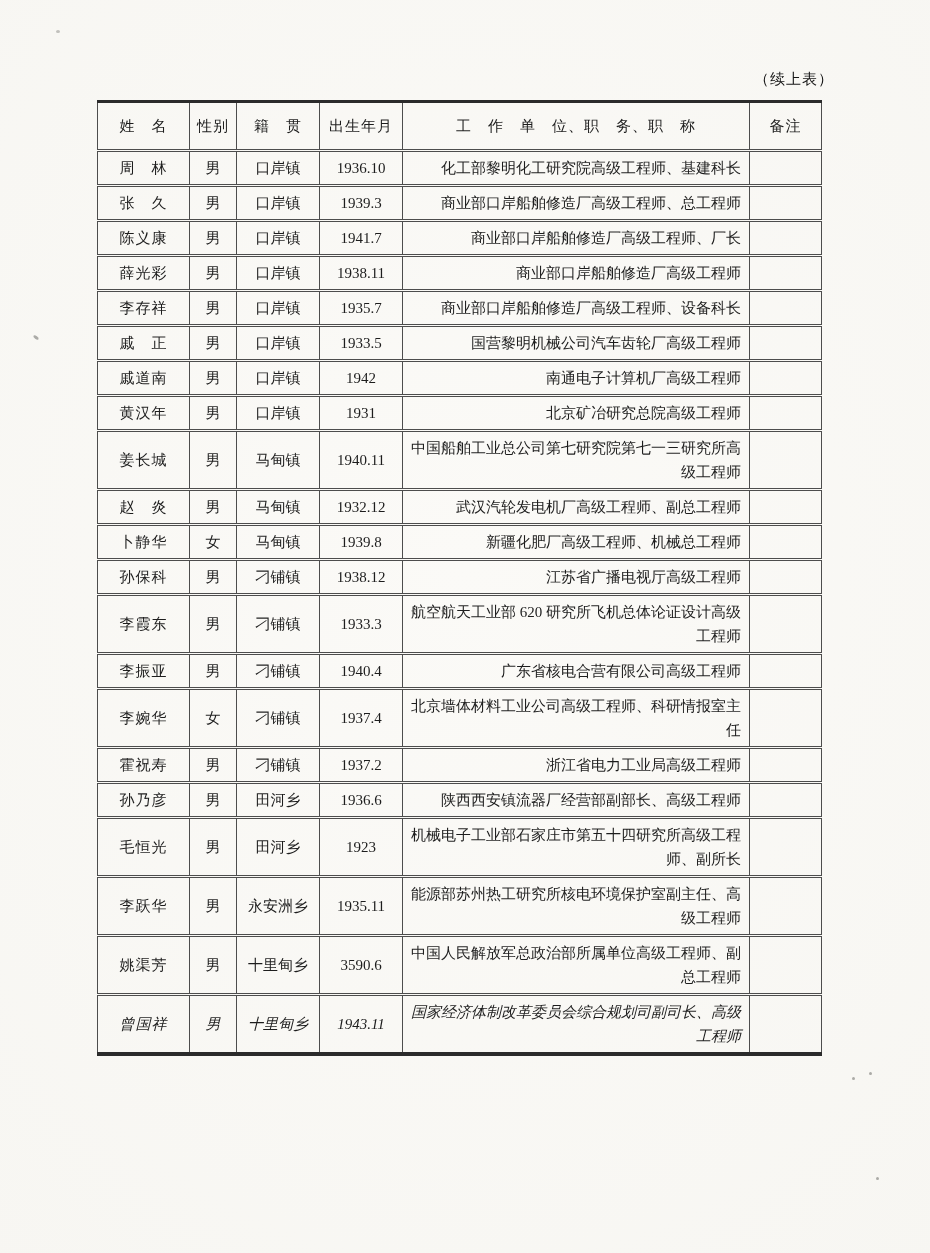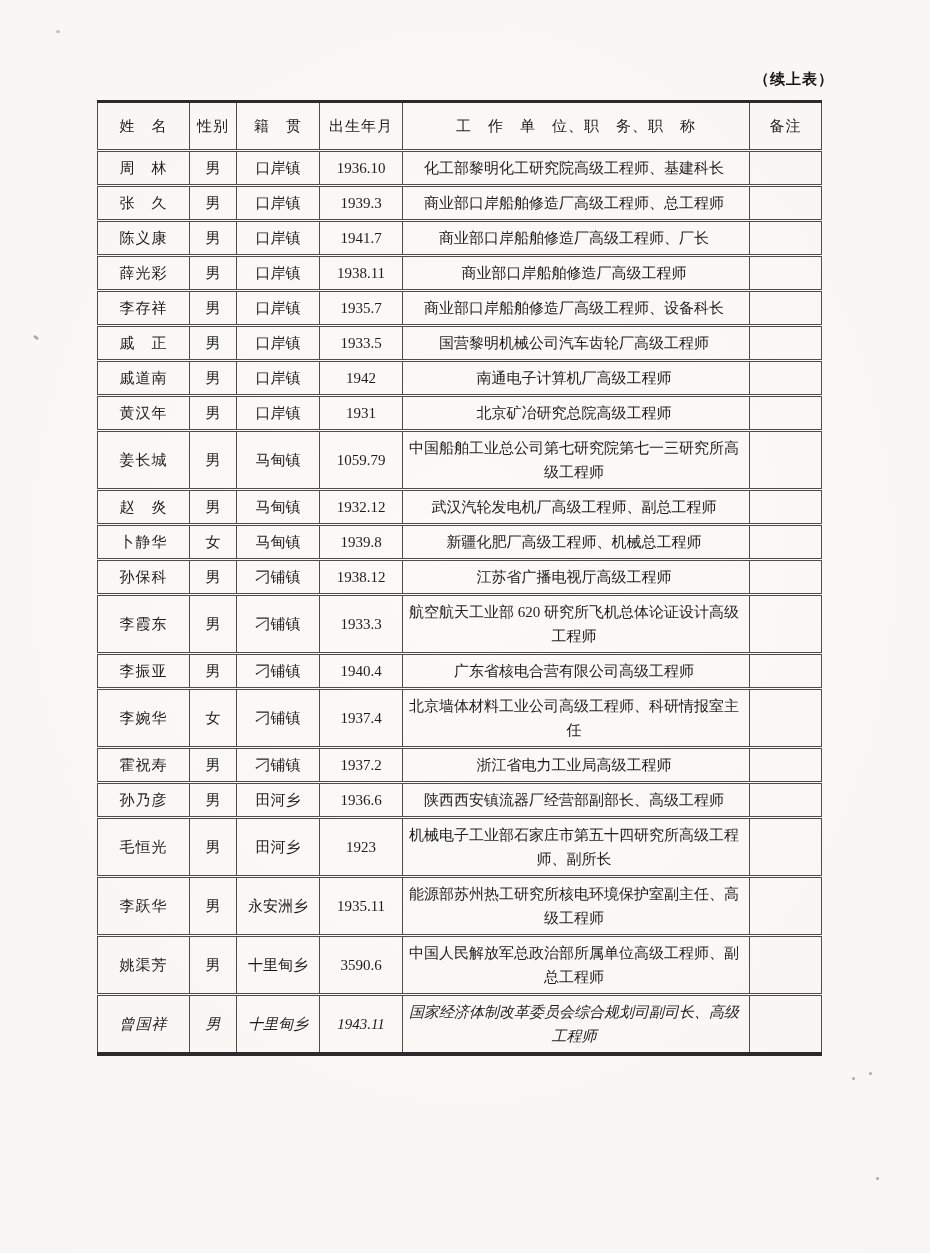--- a/index.html
+++ b/index.html
@@ -12,21 +12,21 @@
   body{
     width:930px;height:1253px;position:relative;overflow:hidden;
     font-family:"Liberation Serif","DejaVu Serif",serif;
     color:var(--ink);
     background:
       radial-gradient(ellipse 130% 120% at 50% 45%, #fbfaf7 0%, #f7f6f2 62%, #ecebe6 100%);
   }
   .page{position:absolute;inset:0;}
   .note{
     position:absolute;top:70px;right:96px;
-    font-size:15px;font-weight:bold;letter-spacing:1px;
+    font-size:15px;font-weight:normal;letter-spacing:1px;
     color:#141414;
   }
   table.roster{
     position:absolute;left:97px;top:100px;width:724px;
     border-collapse:collapse;table-layout:fixed;
     font-size:15px;
     border-left:1px solid var(--rule);
     border-right:1px solid var(--rule);
     border-top:3px solid var(--edge);
     border-bottom:4px solid var(--edge);
@@ -37,21 +37,21 @@
     border-left:1px solid var(--rule);
     padding:4px 6px;
     line-height:24px;
     text-align:center;
     vertical-align:middle;
     font-weight:normal;
     word-break:break-all;
   }
   .roster th:first-child,.roster td:first-child{border-left:none;}
   .roster th{padding-top:11px;padding-bottom:11px;letter-spacing:1px;}
-  .roster td.c-work{text-align:center;padding-left:4px;padding-right:8px;}
+  .roster td.c-work{text-align:right;padding-left:4px;padding-right:8px;}
   .roster td.c-name{letter-spacing:1px;}
   .speck{position:absolute;background:#8a8a86;border-radius:50%;opacity:.7;}
   .s1{left:33px;top:336px;width:6px;height:3px;transform:rotate(35deg);}
   .s2{left:852px;top:1077px;width:3px;height:3px;}
   .s3{left:869px;top:1072px;width:3px;height:3px;}
   .s4{left:876px;top:1177px;width:3px;height:3px;}
   .s5{left:56px;top:30px;width:4px;height:3px;opacity:.5;}
 </style>
 </head>
 <body>
@@ -141,21 +141,21 @@
       <td class="c-gender">男</td>
       <td class="c-place">口岸镇</td>
       <td class="c-birth">1931</td>
       <td class="c-work">北京矿冶研究总院高级工程师</td>
       <td class="c-remark"></td>
     </tr>
         <tr>
       <td class="c-name">姜长城</td>
       <td class="c-gender">男</td>
       <td class="c-place">马甸镇</td>
-      <td class="c-birth">1059.79</td>
+      <td class="c-birth">1940.11</td>
       <td class="c-work">中国船舶工业总公司第七研究院第七一三研究所高级工程师</td>
       <td class="c-remark"></td>
     </tr>
         <tr>
       <td class="c-name">赵　炎</td>
       <td class="c-gender">男</td>
       <td class="c-place">马甸镇</td>
       <td class="c-birth">1932.12</td>
       <td class="c-work">武汉汽轮发电机厂高级工程师、副总工程师</td>
       <td class="c-remark"></td>

